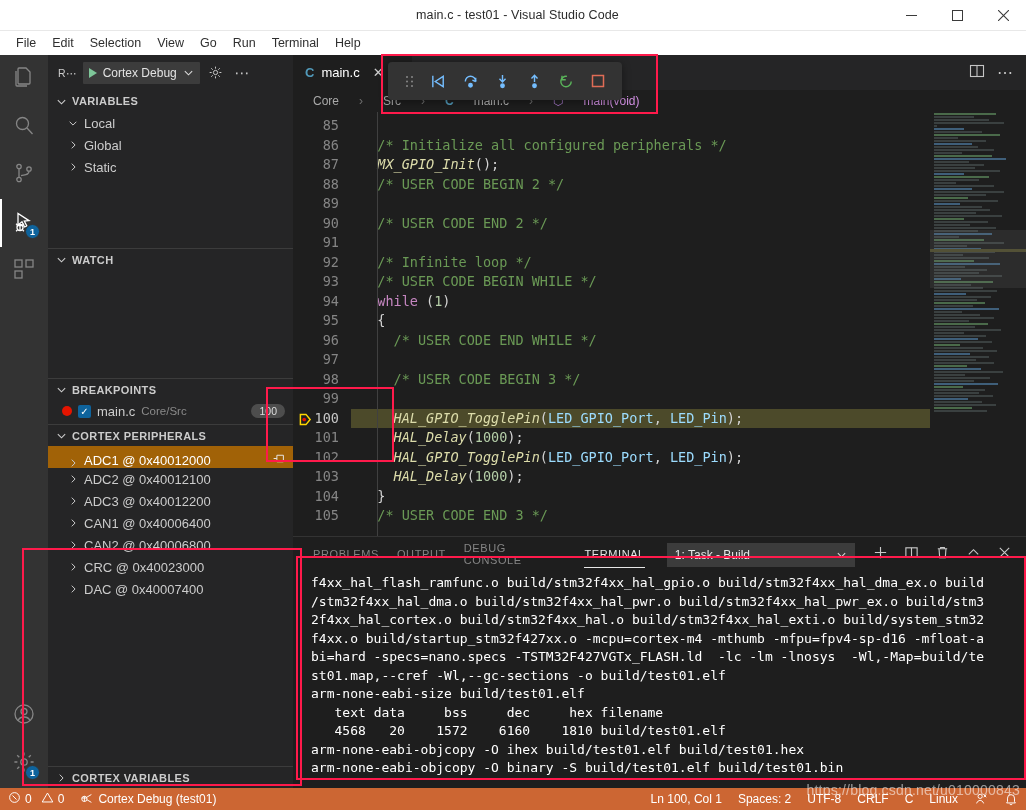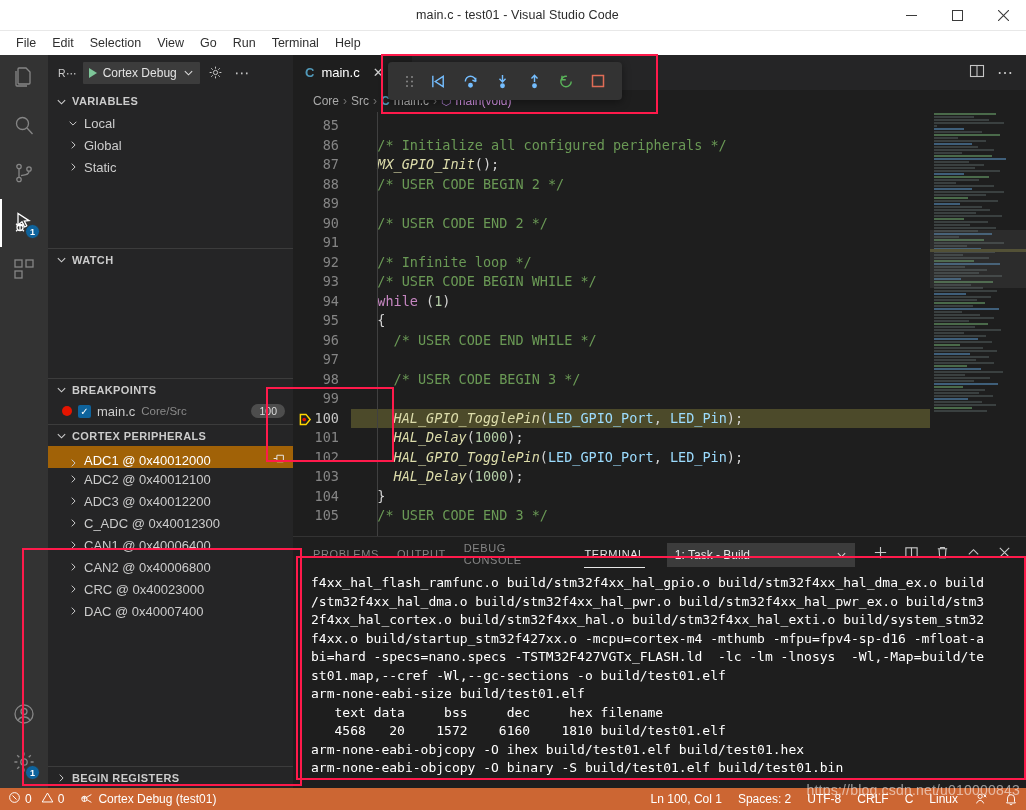--- a/index.html
+++ b/index.html
@@ -120,21 +120,21 @@
   }
   .tab {
     background: #1e1e1e; display: flex; align-items: center; gap: 7px; padding: 0 10px 0 12px;
     font-size: 13px; color: #ffffff; border-right: 1px solid #252526; min-width: 120px;
   }
   .tab .cicon { color: #519aba; font-weight: bold; font-size: 13px; }
   .tab .x { color: #cccccc; font-size: 13px; margin-left: 6px; }
   .tabs-right { margin-left: auto; display: flex; align-items: center; gap: 12px; padding-right: 12px; color: #c5c5c5; }
 
   .breadcrumbs {
-    height: 22px; background: #1e1e1e; display: flex; align-items: center; gap: 4px;
+    height: 22px; background: #1e1e1e; display: flex; align-items: center; gap: 20px;
     padding-left: 20px; font-size: 12px; color: #a9a9a9; flex: none;
   }
   .bc-sep { color: #6f6f6f; }
   .bc-c { color: #519aba; font-weight: bold; }
   .bc-file { color: #b0b0b0; }
   .bc-fn { color: #cf8ee0; }
   .hexicon { color: #b180d7; }
 
   .code-area { flex: 1; display: flex; position: relative; min-height: 0; overflow: hidden; background: #1e1e1e; }
   .code-scroll { flex: 1; display: flex; font-family: "DejaVu Sans Mono", monospace; font-size: 13.5px; line-height: 19.5px; position: relative; }
@@ -427,28 +427,20 @@
                 </svg>
               </span>
             <span>ADC3 @ 0x40012200</span>
           </div>
           <div class="tree-row">
             <span class="tw">
                 <svg width="10" height="10" viewBox="0 0 12 12">
                   <path d="M4.5 2 L8.5 6 L4.5 10" stroke="currentColor" fill="none" stroke-width="1.2"></path>
                 </svg>
               </span>
-            <span>C_ADC @ 0x40012300</span>
-          </div>
-          <div class="tree-row">
-            <span class="tw">
-                <svg width="10" height="10" viewBox="0 0 12 12">
-                  <path d="M4.5 2 L8.5 6 L4.5 10" stroke="currentColor" fill="none" stroke-width="1.2"></path>
-                </svg>
-              </span>
             <span>CAN1 @ 0x40006400</span>
           </div>
           <div class="tree-row">
             <span class="tw">
                 <svg width="10" height="10" viewBox="0 0 12 12">
                   <path d="M4.5 2 L8.5 6 L4.5 10" stroke="currentColor" fill="none" stroke-width="1.2"></path>
                 </svg>
               </span>
             <span>CAN2 @ 0x40006800</span>
           </div>
@@ -468,21 +460,21 @@
               </span>
             <span>DAC @ 0x40007400</span>
           </div>
         </div>
         <div class="pane-title" style="margin-top:auto;">
           <span class="chev">
             <svg width="10" height="10" viewBox="0 0 12 12">
                 <path d="M4.5 2 L8.5 6 L4.5 10" stroke="currentColor" fill="none" stroke-width="1.2"></path>
               </svg>
           </span>
-          <span>BEGIN REGISTERS</span>
+          <span>CORTEX VARIABLES</span>
         </div>
       </div>
     </div>
 
     <div class="editor-col">
 
       <div class="tabsbar">
         <div class="tab">
           <span class="cicon">C</span>
           <span>main.c</span>

